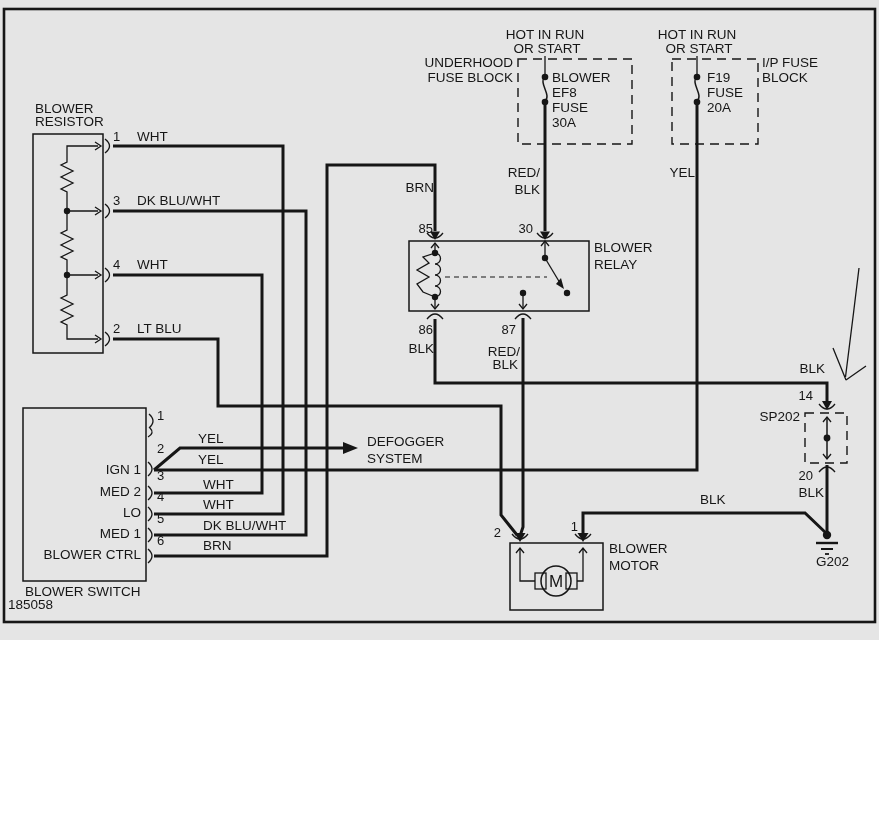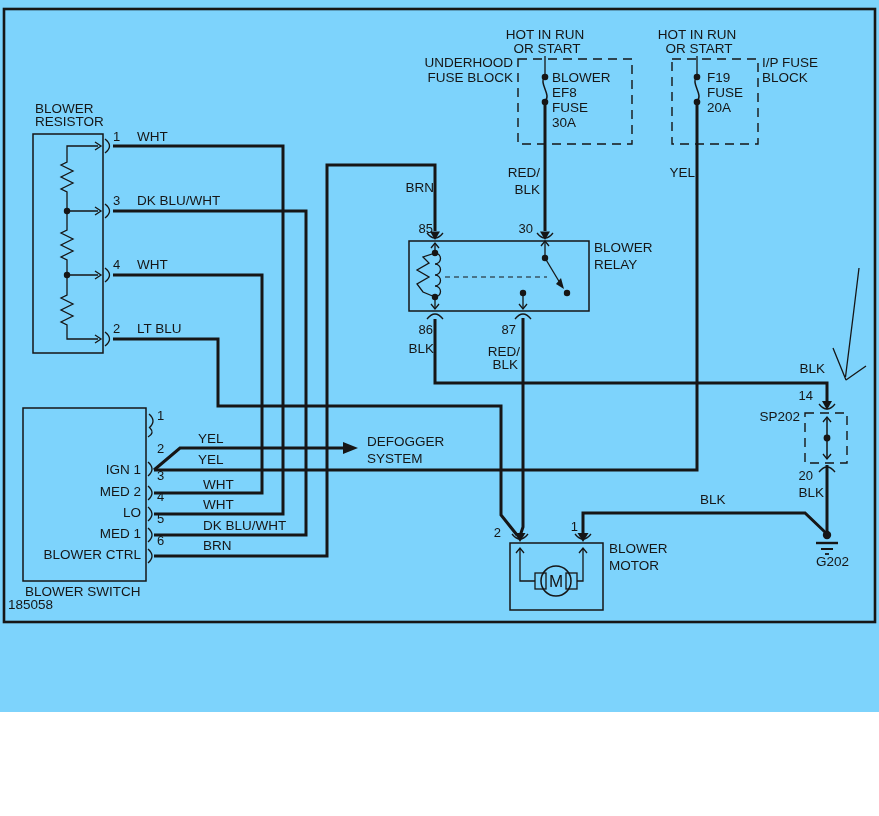--- a/index.html
+++ b/index.html
@@ -1,16 +1,16 @@
 <!DOCTYPE html>
 <html><head>
 <meta charset="utf-8">
 <style>
   html,body{margin:0;padding:0;background:#fff;}
-  .canvas{position:relative;width:879px;height:712px;background:#7dd3fc;overflow:hidden;}
+  .canvas{position:relative;width:879px;height:640px;background:#e5e5e5;overflow:hidden;}
   svg{display:block;}
   text{font-family:"Liberation Sans","DejaVu Sans",sans-serif;font-size:13.5px;fill:#161616;}
   .num{font-size:13px;}
   .msym{font-size:17px;}
   .thin{stroke:#161616;stroke-width:1.3;fill:none;}
   .med{stroke:#161616;stroke-width:1.5;fill:none;}
   .wire{stroke:#161616;stroke-width:3;fill:none;}
   .boxline{stroke:#161616;stroke-width:1.5;fill:none;}
   .dashed{stroke:#161616;stroke-width:1.4;fill:none;stroke-dasharray:9 6;}
   .dashlink{stroke:#161616;stroke-width:1.1;fill:none;stroke-dasharray:5 4;}

